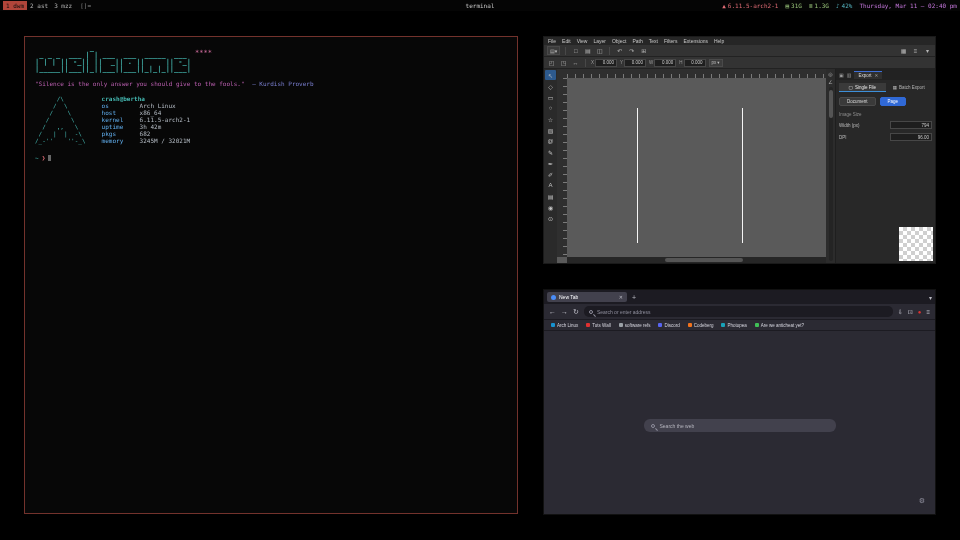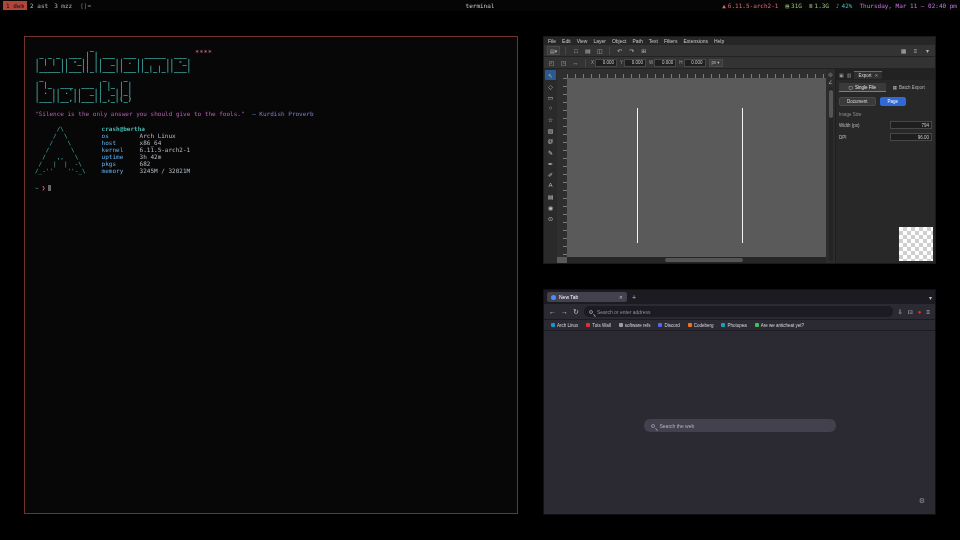--- a/index.html
+++ b/index.html
@@ -177,24 +177,20 @@
     </div>
   </div>
 
   <div class="term">
     <div class="banner">
       <pre>             _
  _ _ _  ___ | | ___  ___  _____  ___
 | | | || -_|| ||  _|| . ||     || -_|
 |_____||___||_||___||___||_|_|_||___|</pre>
       <span class="banner-accent">****</span>
-      <pre class="back"> _              _    _
-| |_  ___  ___ | |_ | |
-| . || .'||  _|| '_||_|
-|___||__,||___||_,_|(_)</pre>
     </div>
     <div class="quote">
       <span class="quote-text">"Silence is the only answer you should give to the fools."</span>
       <span class="quote-attr">— Kurdish Proverb</span>
     </div>
     <div class="fetch">
       <pre class="logo">      /\
      /  \
     /    \
    /      \

